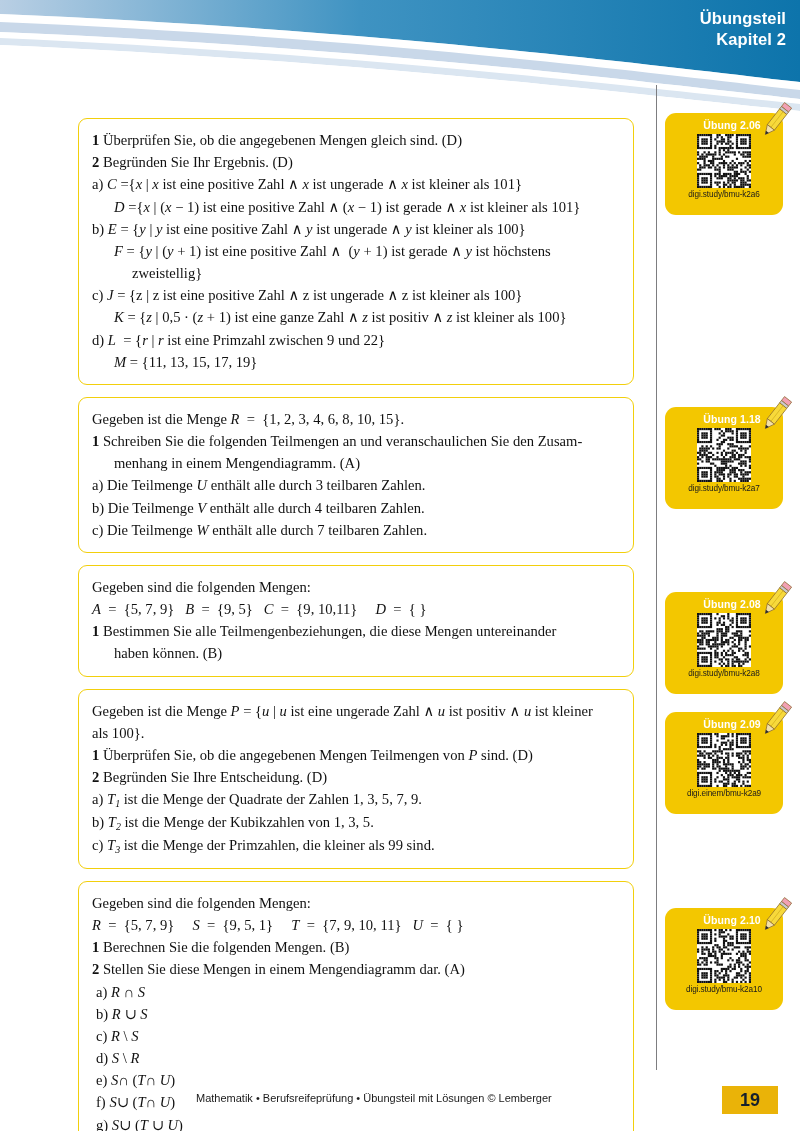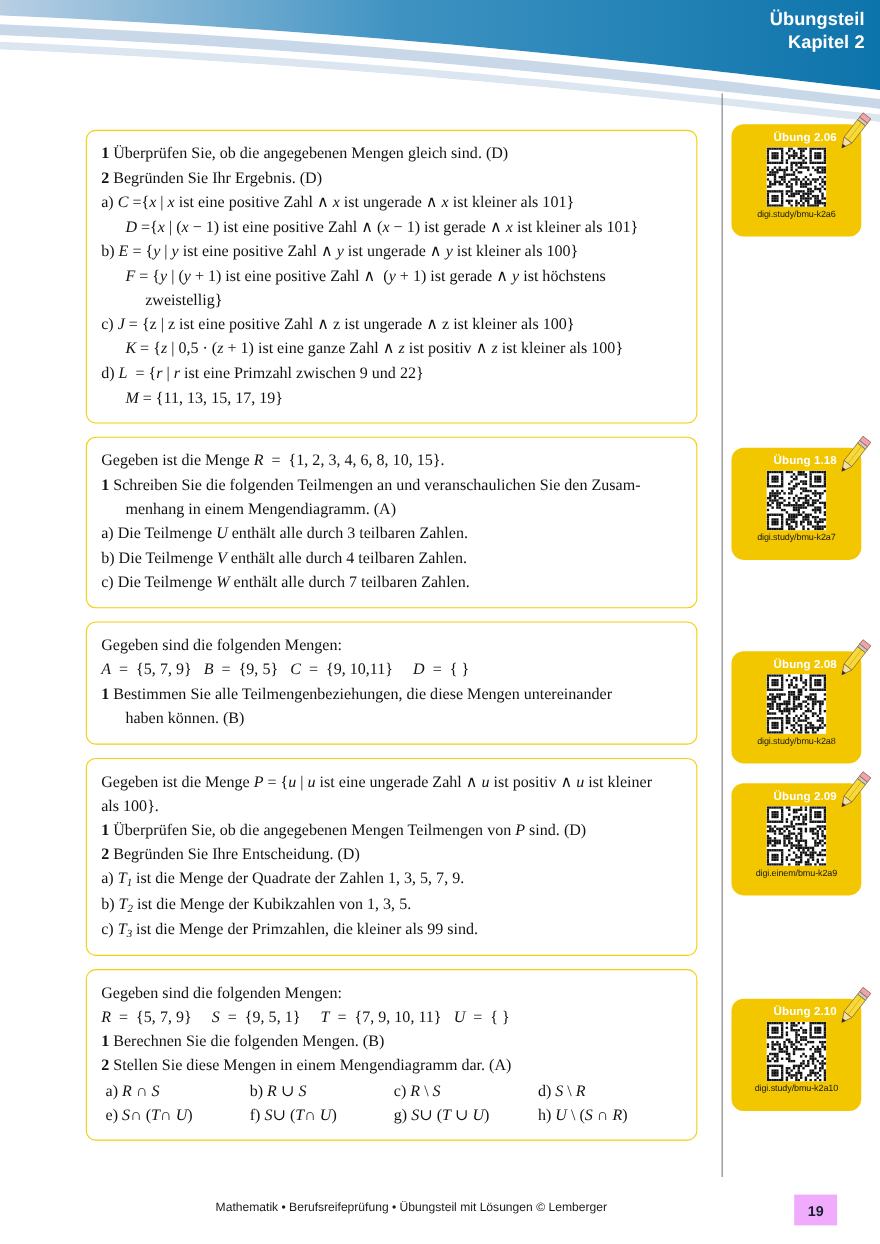--- a/index.html
+++ b/index.html
@@ -73,20 +73,21 @@
 
   .num { font-weight: bold; }
   .it  { font-style: italic; }
   sub  { font-size: 0.68em; vertical-align: -0.28em; font-style: italic; }
 
   
   .opt-row {
     display: flex;
     width: 100%;
     padding-left: 4px;
+    flex-direction: column;
   }
   .opt-row .opt { width: 25%; white-space: nowrap; }
 
   
   .sidebar {
     position: absolute;
     left: 665px;
     top: 0;
     width: 135px;
   }
@@ -141,26 +142,26 @@
     left: 196px;
     top: 4px;
     font-family: "Liberation Sans", sans-serif;
     font-size: 11px;
     color: #1a1a1a;
   }
   .page-num {
     position: absolute;
     left: 722px;
     top: -2px;
-    width: 39px;
+    width: 56px;
     height: 28px;
-    background: #f0abfc;
+    background: #eab308;
     font-family: "Liberation Sans", sans-serif;
     font-weight: bold;
-    font-size: 13px;
+    font-size: 18px;
     color: #16202c;
     display: flex;
     align-items: center;
     justify-content: center;
   }
 </style>
 </head>
 <body>
 
 <div class="header">

